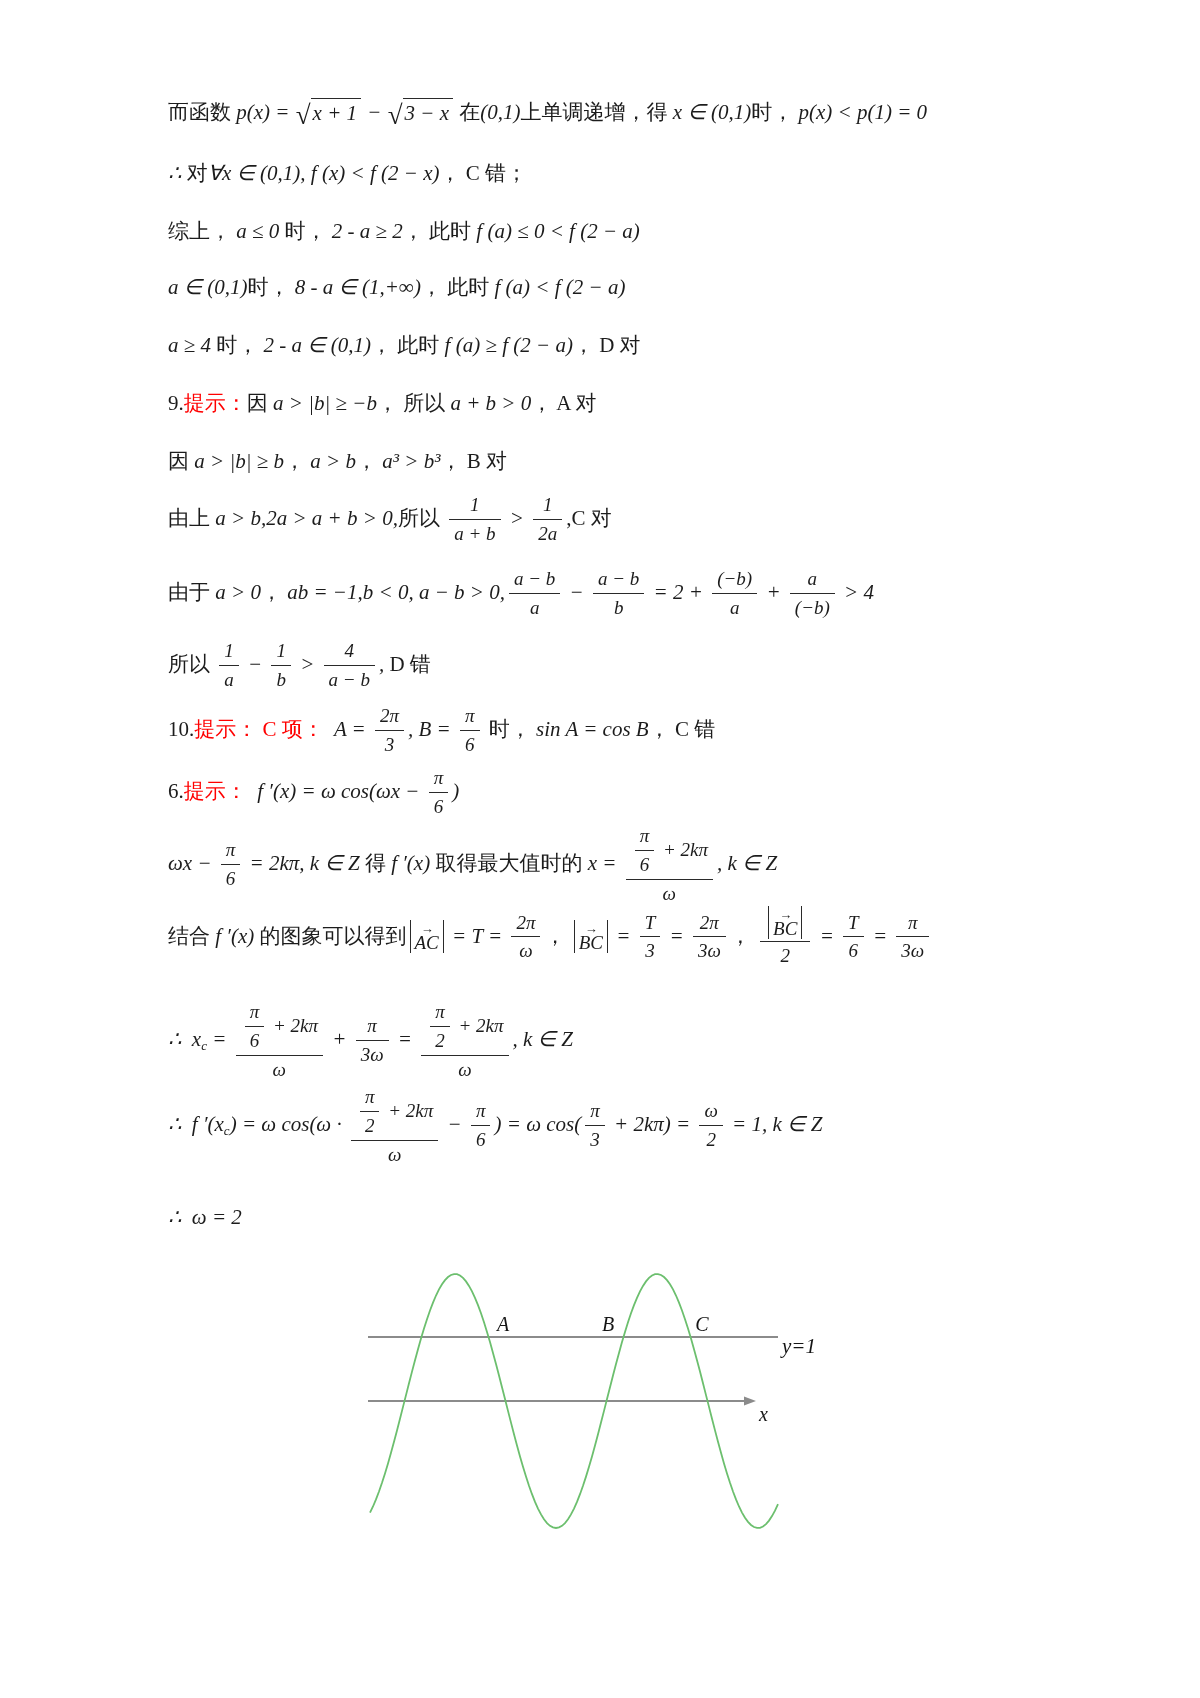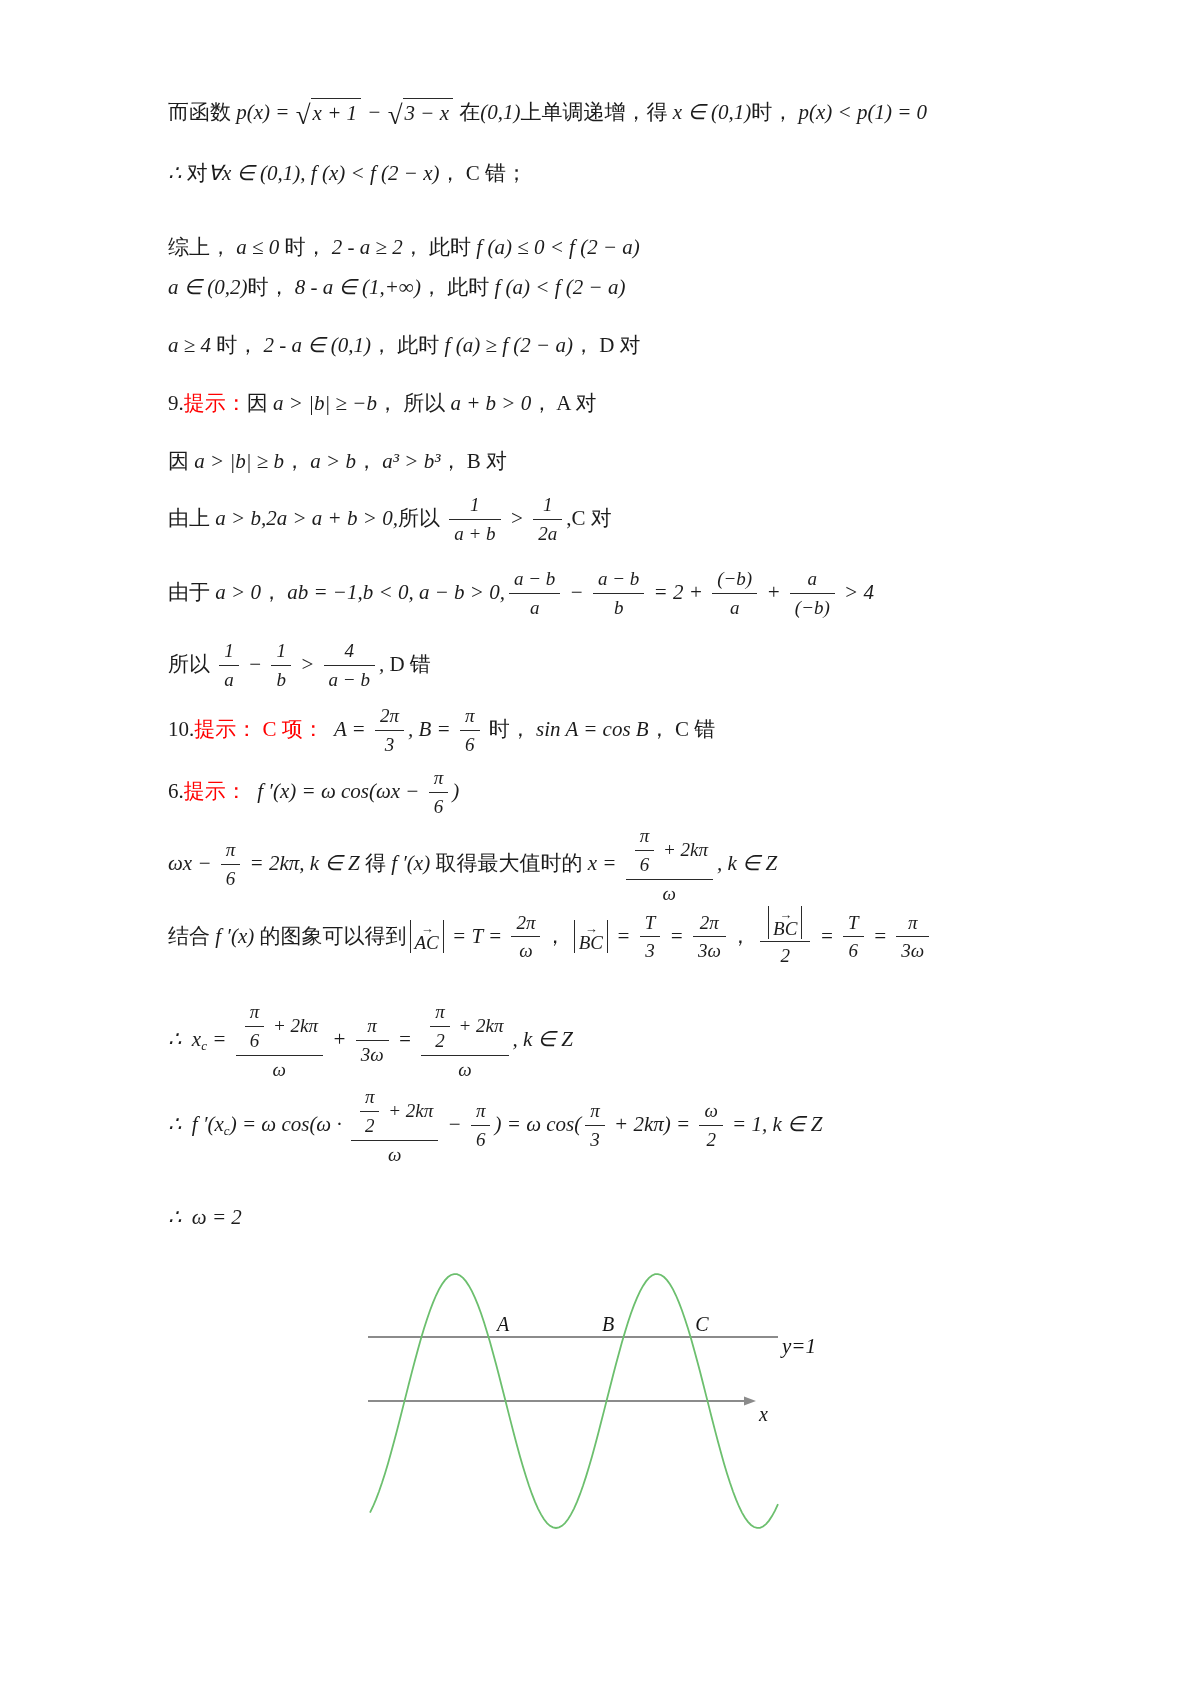--- a/index.html
+++ b/index.html
@@ -36,22 +36,22 @@
   #graph-figure{position:absolute;left:340px;top:1185px;width:480px;height:380px;}
   .glabel{font:italic 20px "Liberation Serif",serif;fill:#151515;}
   .glabel-yline{font:italic 21px "Liberation Serif",serif;fill:#151515;}
 </style>
 </head>
 <body style="color: rgb(28, 28, 28);">
 
 <div id="doc">
     <div class="line" style="top: 98px;"><span class="tk-t">而函数 </span><span class="tk-m">p(x) = </span><span class="tk-sqrt"><span class="rad">√</span><span class="radicand">x + 1</span></span><span class="tk-m"> − </span><span class="tk-sqrt"><span class="rad">√</span><span class="radicand">3 − x</span></span><span class="tk-t"> 在</span><span class="tk-m">(0,1)</span><span class="tk-t">上单调递增，得 </span><span class="tk-m">x ∈ (0,1)</span><span class="tk-t">时， </span><span class="tk-m">p(x) &lt; p(1) = 0</span></div>
     <div class="line" style="top: 160px;"><span class="tk-m">∴ </span><span class="tk-t">对</span><span class="tk-m">∀x ∈ (0,1), f (x) &lt; f (2 − x)</span><span class="tk-t">， C 错；</span></div>
-    <div class="line" style="top: 234px; align-items: flex-end;"><span class="tk-t">综上， </span><span class="tk-m">a ≤ 0 </span><span class="tk-t">时， </span><span class="tk-m">2 - a ≥ 2</span><span class="tk-t">， 此时 </span><span class="tk-m">f (a) ≤ 0 &lt; f (2 − a)</span></div>
-    <div class="line" style="top: 274px;"><span class="tk-m">a ∈ (0,2)</span><span class="tk-t">时， </span><span class="tk-m">8 - a ∈ (1,+∞)</span><span class="tk-t">， 此时 </span><span class="tk-m">f (a) &lt; f (2 − a)</span></div>
+    <div class="line" style="top: 218px; align-items: flex-end;"><span class="tk-t">综上， </span><span class="tk-m">a ≤ 0 </span><span class="tk-t">时， </span><span class="tk-m">2 - a ≥ 2</span><span class="tk-t">， 此时 </span><span class="tk-m">f (a) ≤ 0 &lt; f (2 − a)</span></div>
+    <div class="line" style="top: 274px;"><span class="tk-m">a ∈ (0,1)</span><span class="tk-t">时， </span><span class="tk-m">8 - a ∈ (1,+∞)</span><span class="tk-t">， 此时 </span><span class="tk-m">f (a) &lt; f (2 − a)</span></div>
     <div class="line" style="top: 332px;"><span class="tk-m">a ≥ 4 </span><span class="tk-t">时， </span><span class="tk-m">2 - a ∈ (0,1)</span><span class="tk-t">， 此时 </span><span class="tk-m">f (a) ≥ f (2 − a)</span><span class="tk-t">， D 对</span></div>
     <div class="line" style="top: 390px;"><span class="tk-t">9.</span><span class="tk-r">提示：</span><span class="tk-t">因 </span><span class="tk-m">a &gt; |b| ≥ −b</span><span class="tk-t">， 所以 </span><span class="tk-m">a + b &gt; 0</span><span class="tk-t">， A 对</span></div>
     <div class="line" style="top: 448px;"><span class="tk-t">因 </span><span class="tk-m">a &gt; |b| ≥ b</span><span class="tk-t">， </span><span class="tk-m">a &gt; b</span><span class="tk-t">， </span><span class="tk-m">a³ &gt; b³</span><span class="tk-t">， B 对</span></div>
     <div class="line" style="top: 492px;"><span class="tk-t">由上 </span><span class="tk-m">a &gt; b,2a &gt; a + b &gt; 0,</span><span class="tk-t">所以 </span><span class="tk-frac"><span class="fnum"><span class="tk-m">1</span></span><span class="fden"><span class="tk-m">a + b</span></span></span><span class="tk-m"> &gt; </span><span class="tk-frac"><span class="fnum"><span class="tk-m">1</span></span><span class="fden"><span class="tk-m">2a</span></span></span><span class="tk-t">,C 对</span></div>
     <div class="line" style="top: 566px;"><span class="tk-t">由于 </span><span class="tk-m">a &gt; 0</span><span class="tk-t">， </span><span class="tk-m">ab = −1,b &lt; 0, a − b &gt; 0,</span><span class="tk-frac"><span class="fnum"><span class="tk-m">a − b</span></span><span class="fden"><span class="tk-m">a</span></span></span><span class="tk-m"> − </span><span class="tk-frac"><span class="fnum"><span class="tk-m">a − b</span></span><span class="fden"><span class="tk-m">b</span></span></span><span class="tk-m"> = 2 + </span><span class="tk-frac"><span class="fnum"><span class="tk-m">(−b)</span></span><span class="fden"><span class="tk-m">a</span></span></span><span class="tk-m"> + </span><span class="tk-frac"><span class="fnum"><span class="tk-m">a</span></span><span class="fden"><span class="tk-m">(−b)</span></span></span><span class="tk-m"> &gt; 4</span></div>
     <div class="line" style="top: 638px;"><span class="tk-t">所以 </span><span class="tk-frac"><span class="fnum"><span class="tk-m">1</span></span><span class="fden"><span class="tk-m">a</span></span></span><span class="tk-m"> − </span><span class="tk-frac"><span class="fnum"><span class="tk-m">1</span></span><span class="fden"><span class="tk-m">b</span></span></span><span class="tk-m"> &gt; </span><span class="tk-frac"><span class="fnum"><span class="tk-m">4</span></span><span class="fden"><span class="tk-m">a − b</span></span></span><span class="tk-m">, </span><span class="tk-t">D 错</span></div>
     <div class="line" style="top: 703px;"><span class="tk-t">10.</span><span class="tk-r">提示： C 项：</span><span class="tk-m">  A = </span><span class="tk-frac"><span class="fnum"><span class="tk-m">2π</span></span><span class="fden"><span class="tk-m">3</span></span></span><span class="tk-m">, B = </span><span class="tk-frac"><span class="fnum"><span class="tk-m">π</span></span><span class="fden"><span class="tk-m">6</span></span></span><span class="tk-t"> 时， </span><span class="tk-m">sin A = cos B</span><span class="tk-t">， C 错</span></div>
     <div class="line" style="top: 765px;"><span class="tk-t">6.</span><span class="tk-r">提示：</span><span class="tk-m">  f ′(x) = ω cos(ωx − </span><span class="tk-frac"><span class="fnum"><span class="tk-m">π</span></span><span class="fden"><span class="tk-m">6</span></span></span><span class="tk-m">)</span></div>
     <div class="line" style="top: 822px;"><span class="tk-m">ωx − </span><span class="tk-frac"><span class="fnum"><span class="tk-m">π</span></span><span class="fden"><span class="tk-m">6</span></span></span><span class="tk-m"> = 2kπ, k ∈ Z </span><span class="tk-t">得 </span><span class="tk-m">f ′(x) </span><span class="tk-t">取得最大值时的 </span><span class="tk-m">x = </span><span class="tk-frac"><span class="fnum"><span class="tk-frac"><span class="fnum"><span class="tk-m">π</span></span><span class="fden"><span class="tk-m">6</span></span></span><span class="tk-m"> + 2kπ</span></span><span class="fden"><span class="tk-m">ω</span></span></span><span class="tk-m">, k ∈ Z</span></div>
     <div class="line" style="top: 905px;"><span class="tk-t">结合 </span><span class="tk-m">f ′(x) </span><span class="tk-t">的图象可以得到</span><span class="tk-vec abs"><span class="varrow">→</span><span class="vbody">AC</span></span><span class="tk-m"> = T = </span><span class="tk-frac"><span class="fnum"><span class="tk-m">2π</span></span><span class="fden"><span class="tk-m">ω</span></span></span><span class="tk-t">， </span><span class="tk-vec abs"><span class="varrow">→</span><span class="vbody">BC</span></span><span class="tk-m"> = </span><span class="tk-frac"><span class="fnum"><span class="tk-m">T</span></span><span class="fden"><span class="tk-m">3</span></span></span><span class="tk-m"> = </span><span class="tk-frac"><span class="fnum"><span class="tk-m">2π</span></span><span class="fden"><span class="tk-m">3ω</span></span></span><span class="tk-t">， </span><span class="tk-frac"><span class="fnum"><span class="tk-vec abs"><span class="varrow">→</span><span class="vbody">BC</span></span></span><span class="fden"><span class="tk-m">2</span></span></span><span class="tk-m"> = </span><span class="tk-frac"><span class="fnum"><span class="tk-m">T</span></span><span class="fden"><span class="tk-m">6</span></span></span><span class="tk-m"> = </span><span class="tk-frac"><span class="fnum"><span class="tk-m">π</span></span><span class="fden"><span class="tk-m">3ω</span></span></span></div>

